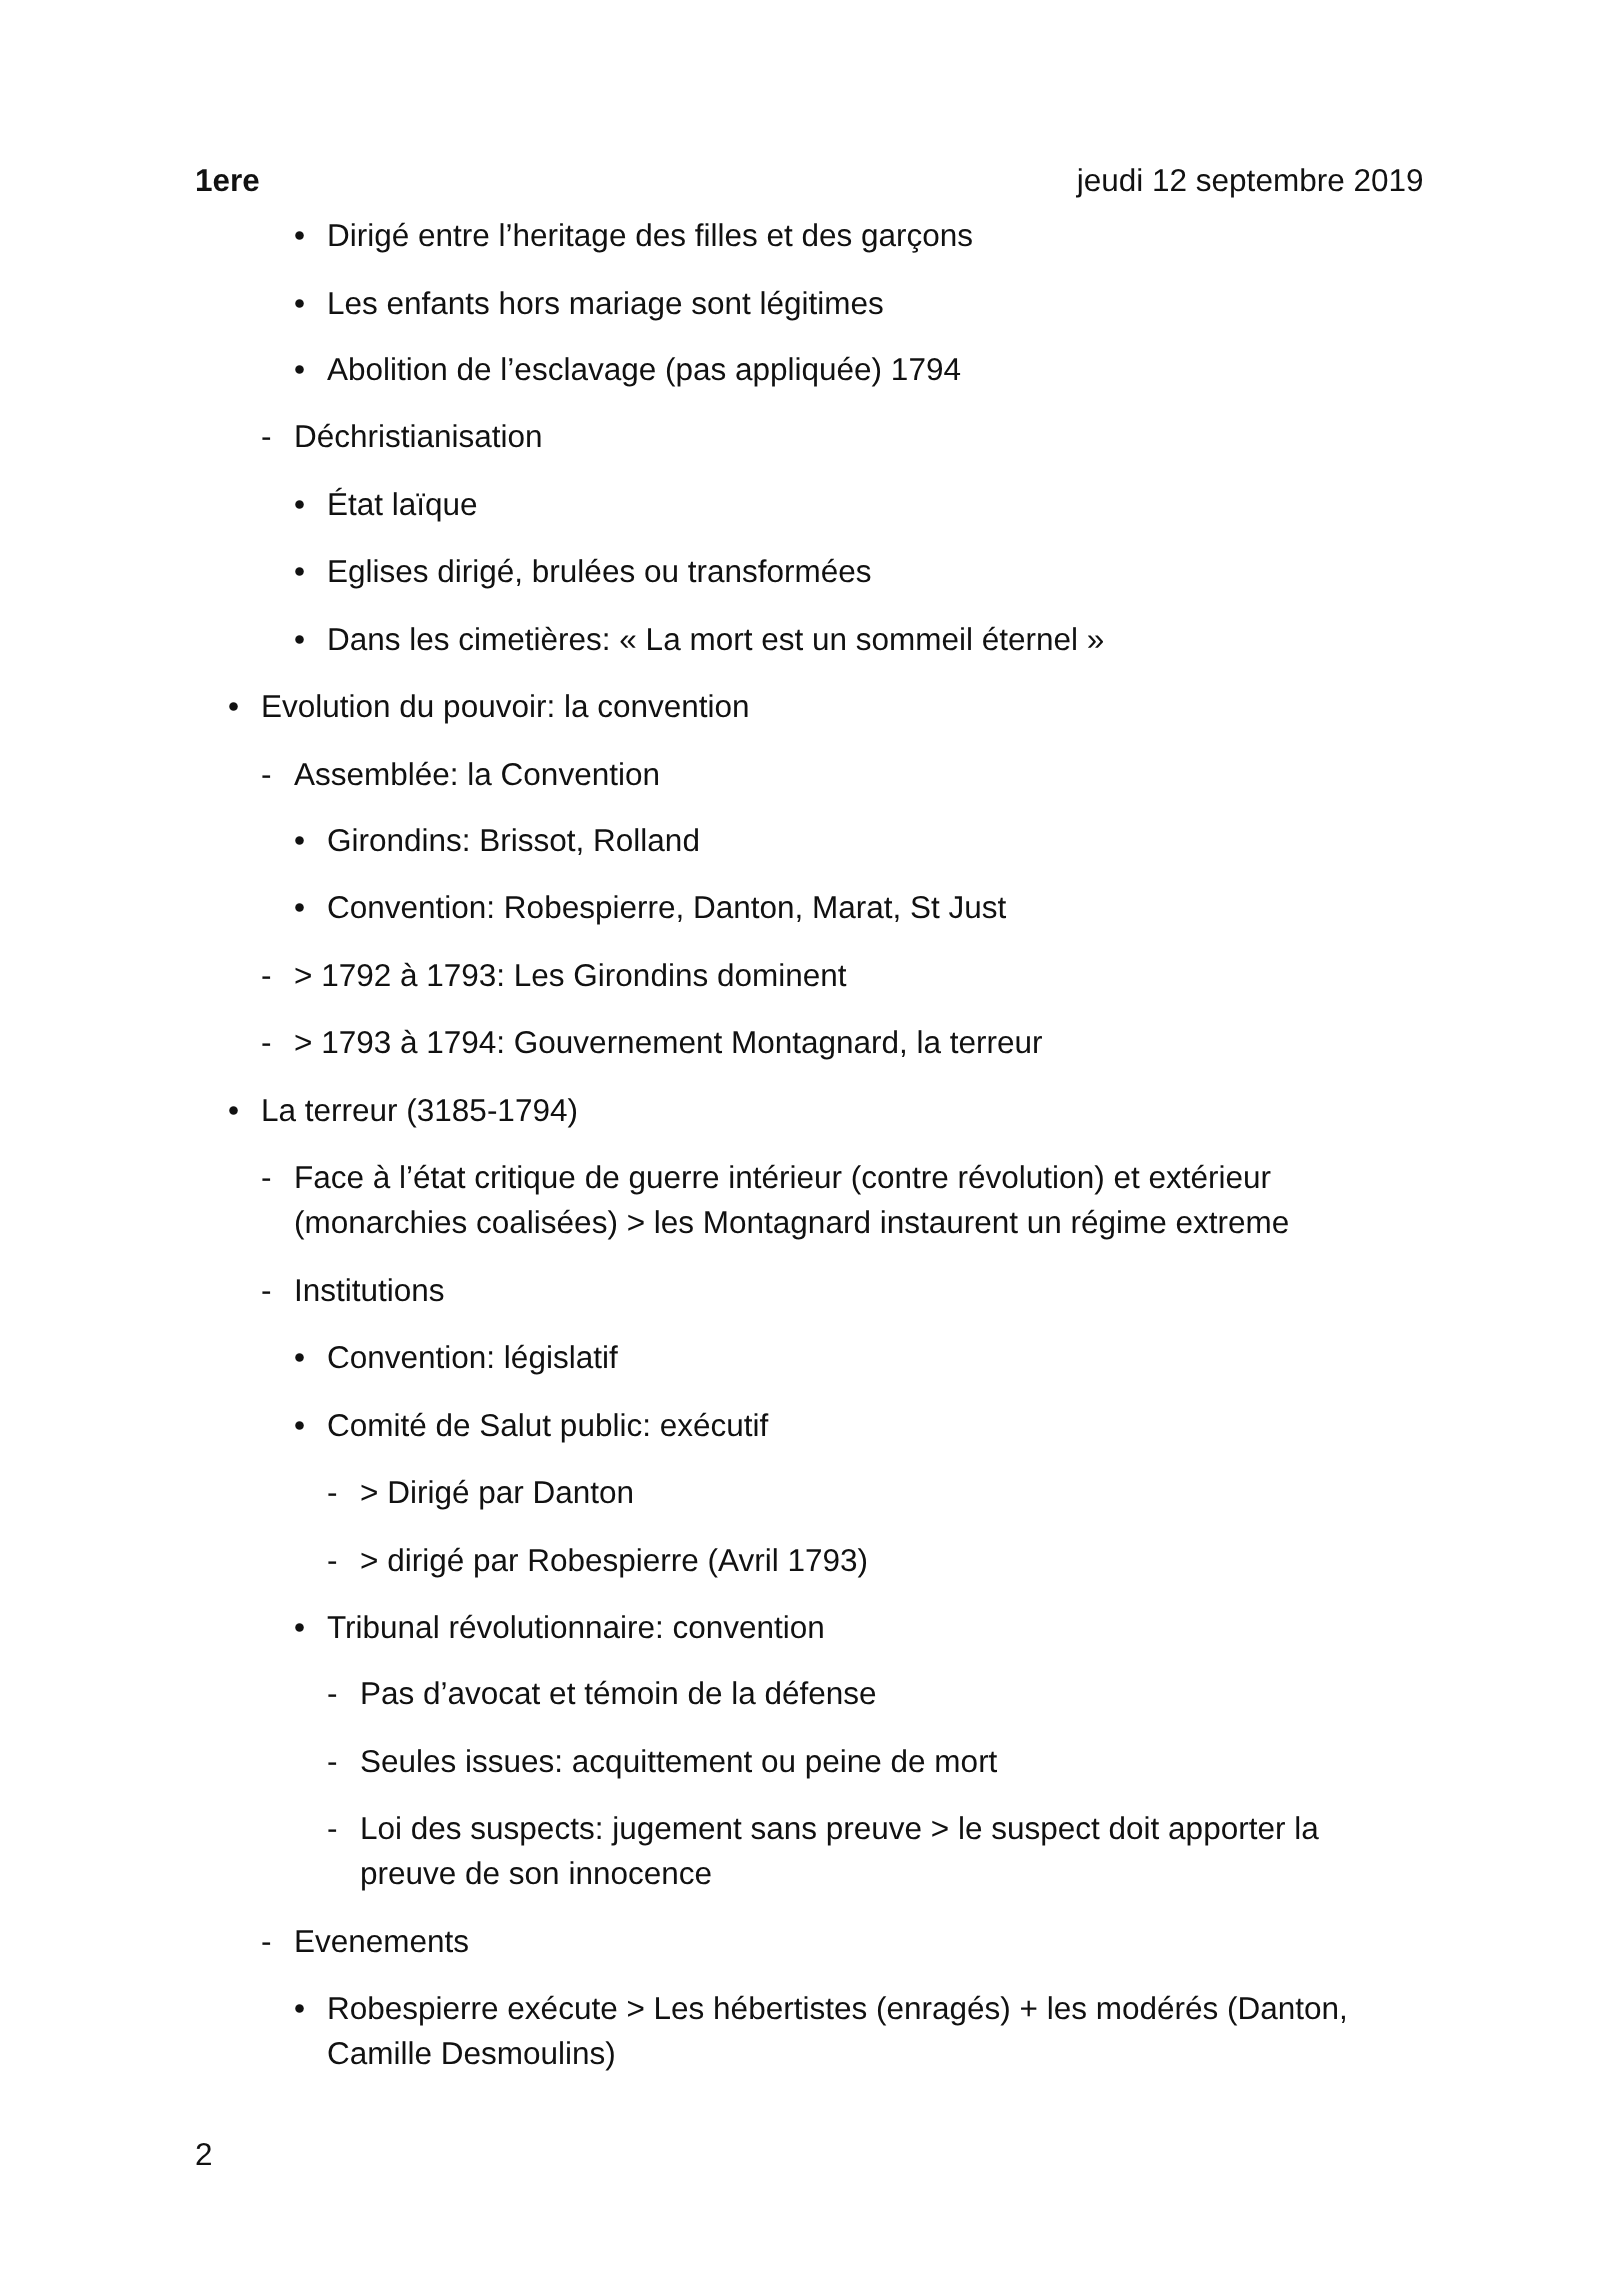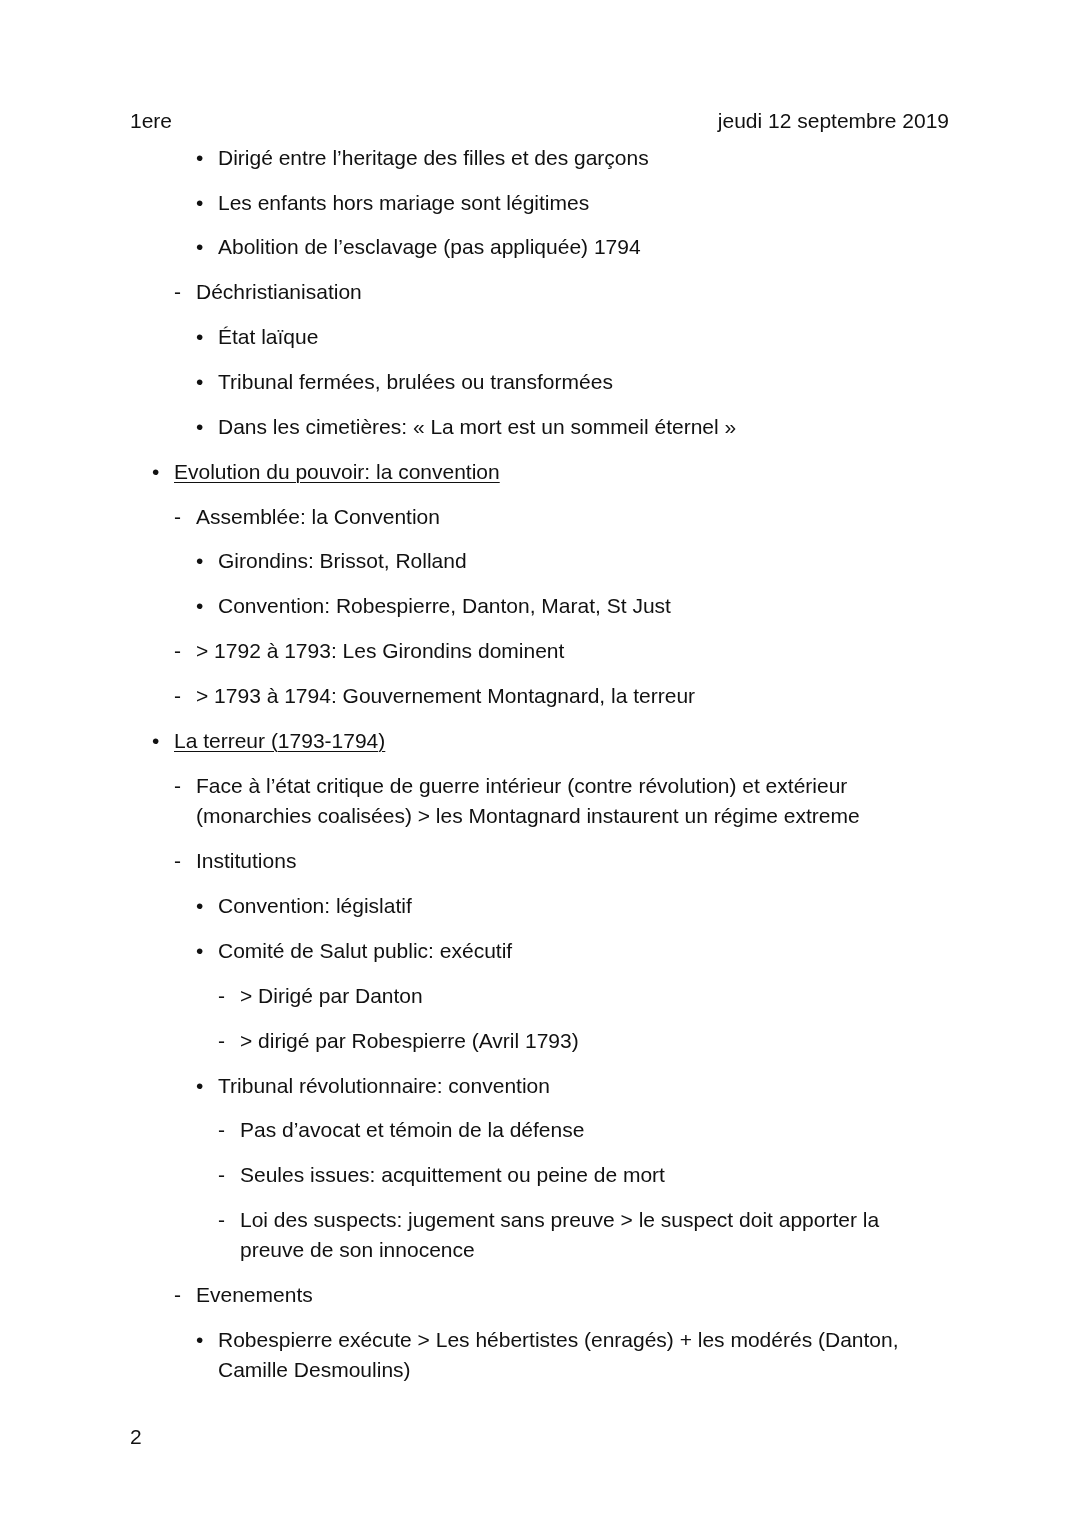--- a/index.html
+++ b/index.html
@@ -1,29 +1,29 @@
 <!DOCTYPE html>
 <html><head>
 <meta charset="utf-8">
 <style>
   html, body { margin: 0; padding: 0; background: #ffffff; }
   body {
     width: 1080px; height: 1527px; position: relative; overflow: hidden;
     font-family: "Liberation Sans", sans-serif; color: #111111;
   }
   .hdr { position: absolute; top: 108px; font-size: 21px; line-height: 26px; }
-  .hdr-left { left: 130px; }
+  .hdr-left { left: 130px; font-weight: bold; }
   .hdr-right { right: 131px; }
   .footer { position: absolute; left: 130px; top: 1424px; font-size: 21px; line-height: 26px; }
   .line {
     position: absolute; font-size: 21px; line-height: 30px; white-space: nowrap;
   }
   .line .mk { position: absolute; top: 0; }
   .line .tx { position: absolute; top: 0; }
-  .u { text-decoration: underline; text-underline-offset: 3px; text-decoration-thickness: 1px; }
+  .u { text-underline-offset: 3px; text-decoration-thickness: 1px; }
 </style>
 </head>
 <body>
 
 <div class="hdr hdr-left">1ere</div>
 <div class="hdr hdr-right">jeudi 12 septembre 2019</div>
 
 <div>
 
   <div class="line" style="left:196px; top:143px;">
@@ -42,21 +42,21 @@
   <div class="line" style="left:174px; top:277px;">
     <span class="mk" style="left:0">-</span>
     <span class="tx" style="left:22px">Déchristianisation</span>
   </div>
   <div class="line" style="left:196px; top:322px;">
     <span class="mk" style="left:0">•</span>
     <span class="tx" style="left:22px">État laïque</span>
   </div>
   <div class="line" style="left:196px; top:367px;">
     <span class="mk" style="left:0">•</span>
-    <span class="tx" style="left:22px">Tribunal fermées, brulées ou transformées</span>
+    <span class="tx" style="left:22px">Eglises dirigé, brulées ou transformées</span>
   </div>
   <div class="line" style="left:196px; top:412px;">
     <span class="mk" style="left:0">•</span>
     <span class="tx" style="left:22px">Dans les cimetières: « La mort est un sommeil éternel »</span>
   </div>
 
   <div class="line" style="left:152px; top:457px;">
     <span class="mk" style="left:0">•</span>
     <span class="tx u" style="left:22px">Evolution du pouvoir: la convention</span>
   </div>
@@ -76,21 +76,21 @@
     <span class="mk" style="left:0">-</span>
     <span class="tx" style="left:22px">&gt; 1792 à 1793: Les Girondins dominent</span>
   </div>
   <div class="line" style="left:174px; top:681px;">
     <span class="mk" style="left:0">-</span>
     <span class="tx" style="left:22px">&gt; 1793 à 1794: Gouvernement Montagnard, la terreur</span>
   </div>
 
   <div class="line" style="left:152px; top:726px;">
     <span class="mk" style="left:0">•</span>
-    <span class="tx u" style="left:22px">La terreur (1793-1794)</span>
+    <span class="tx u" style="left:22px">La terreur (3185-1794)</span>
   </div>
   <div class="line" style="left:174px; top:771px;">
     <span class="mk" style="left:0">-</span>
     <span class="tx" style="left:22px">Face à l’état critique de guerre intérieur (contre révolution) et extérieur</span>
     <span class="tx" style="left:22px; top:30px">(monarchies coalisées) &gt; les Montagnard instaurent un régime extreme</span>
   </div>
   <div class="line" style="left:174px; top:846px;">
     <span class="mk" style="left:0">-</span>
     <span class="tx" style="left:22px">Institutions</span>
   </div>

